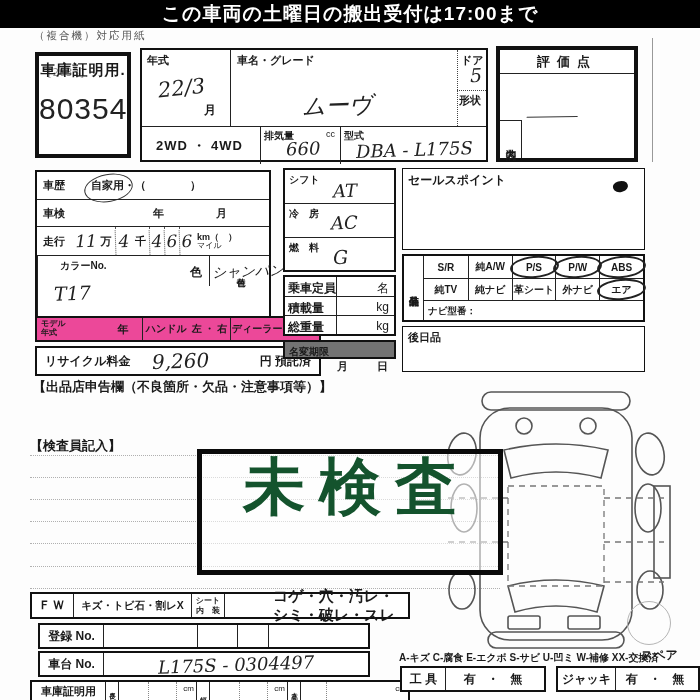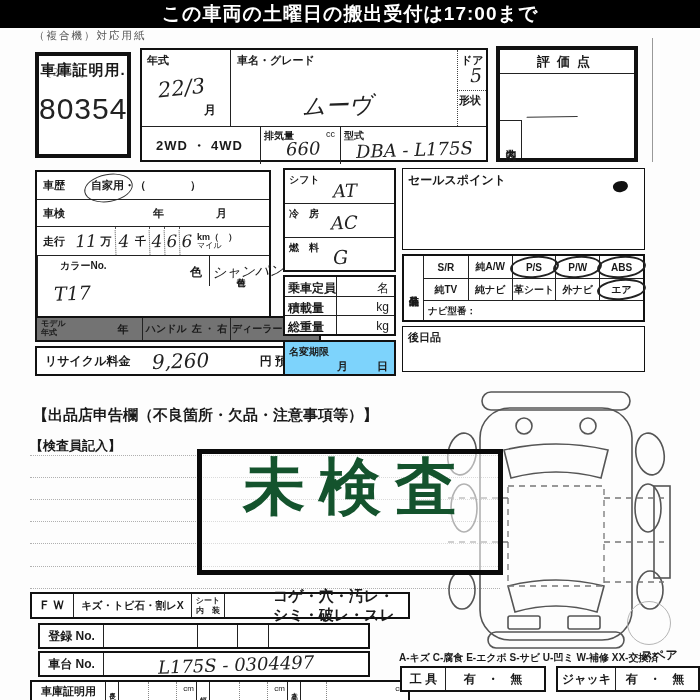--- a/index.html
+++ b/index.html
@@ -54,37 +54,37 @@
   .lrow:first-child { border-top:none; }
   .circle-mark { position:relative; display:inline-block; }
   .circle-mark::after { content:""; position:absolute; inset:-4px -9px -9px -7px; border:1.8px solid #333; border-radius:50%; transform:rotate(-10deg); }
   .mil-cell { border-left:1.5px dotted #555; align-self:stretch; display:flex; align-items:center; justify-content:center; }
   .grid2 { display:grid; grid-template-columns:147px 25px 62px; grid-template-rows:30px 30px; border-top:1.5px solid #222; }
   .recolor { writing-mode:vertical-rl; text-orientation:upright; font-size:9px; font-weight:bold; border-left:1.5px solid #222;
     display:flex; align-items:center; justify-content:center; }
   .colorno { grid-row:1 / span 2; border-left:1.5px solid #222; position:relative; }
 
   
-  .mrow { left:35px; top:316px; width:286px; height:26px; border:2px solid #111; display:flex; background:#737373; }
+  .mrow { left:35px; top:316px; width:286px; height:26px; border:2px solid #111; display:flex; background:#ec4899; }
   .mcell { border-right:1.5px solid #222; display:flex; align-items:center; justify-content:center; }
   .mcell:last-child { border-right:none; }
   .tiny2 { font-size:8px; font-weight:bold; line-height:1.1; }
   .recycle { left:35px; top:346px; width:286px; height:30px; border:2.5px solid #111; display:flex; align-items:center; background:#fff; }
-  .decl { left:33px; top:378px; font-size:15px; font-weight:bold;margin-top:28px; }
+  .decl { left:33px; top:378px; font-size:13px; font-weight:bold; }
 
   
   .midbox1 { left:283px; top:168px; width:113px; height:104px; border:2px solid #111; background:#fff; }
   .midrow { position:relative; height:33.3px; border-top:1.5px solid #222; }
   .midrow:first-child { border-top:none; }
   .midbox2 { left:283px; top:275px; width:113px; height:61px; border:2px solid #111; background:#fff; }
   .wrow { display:flex; height:19px; border-top:1px solid #222; font-size:12px; }
   .wrow:first-child { border-top:none; }
   .wlab { width:52px; border-right:1px solid #222; font-weight:bold; padding:3px 0 0 3px; }
   .wunit { flex:1; text-align:right; padding:3px 5px 0 0; }
-  .midbox3 { left:283px; top:340px; width:113px; height:36px; border:2px solid #111; background:#7dd3fc; position:absolute; }
+  .midbox3 { left:283px; top:340px; width:113px; height:19px; border:2px solid #111; background:#737373; position:absolute; }
 
   
   .sales { left:402px; top:168px; width:243px; height:82px; border:1.5px solid #111; background:#fff; }
   .blob { position:absolute; left:210px; top:12px; width:15px; height:11px; background:#111; border-radius:45% 60% 50% 55%; transform:rotate(-18deg); }
   .equip { left:402px; top:254px; width:243px; height:68px; border:2px solid #111; display:flex; background:#fff; }
   .equip-lab { width:20px; border-right:1.5px solid #222; writing-mode:vertical-rl; text-orientation:upright;
     display:flex; align-items:center; justify-content:center; font-size:10px; font-weight:bold; }
   .equip-grid { flex:1; display:grid; grid-template-columns:repeat(5,1fr); grid-auto-rows:22px; }
   .ecell { border-left:1px solid #222; border-top:1px solid #222; display:flex; align-items:center; justify-content:center;
     font-size:10px; font-weight:bold; position:relative; }

